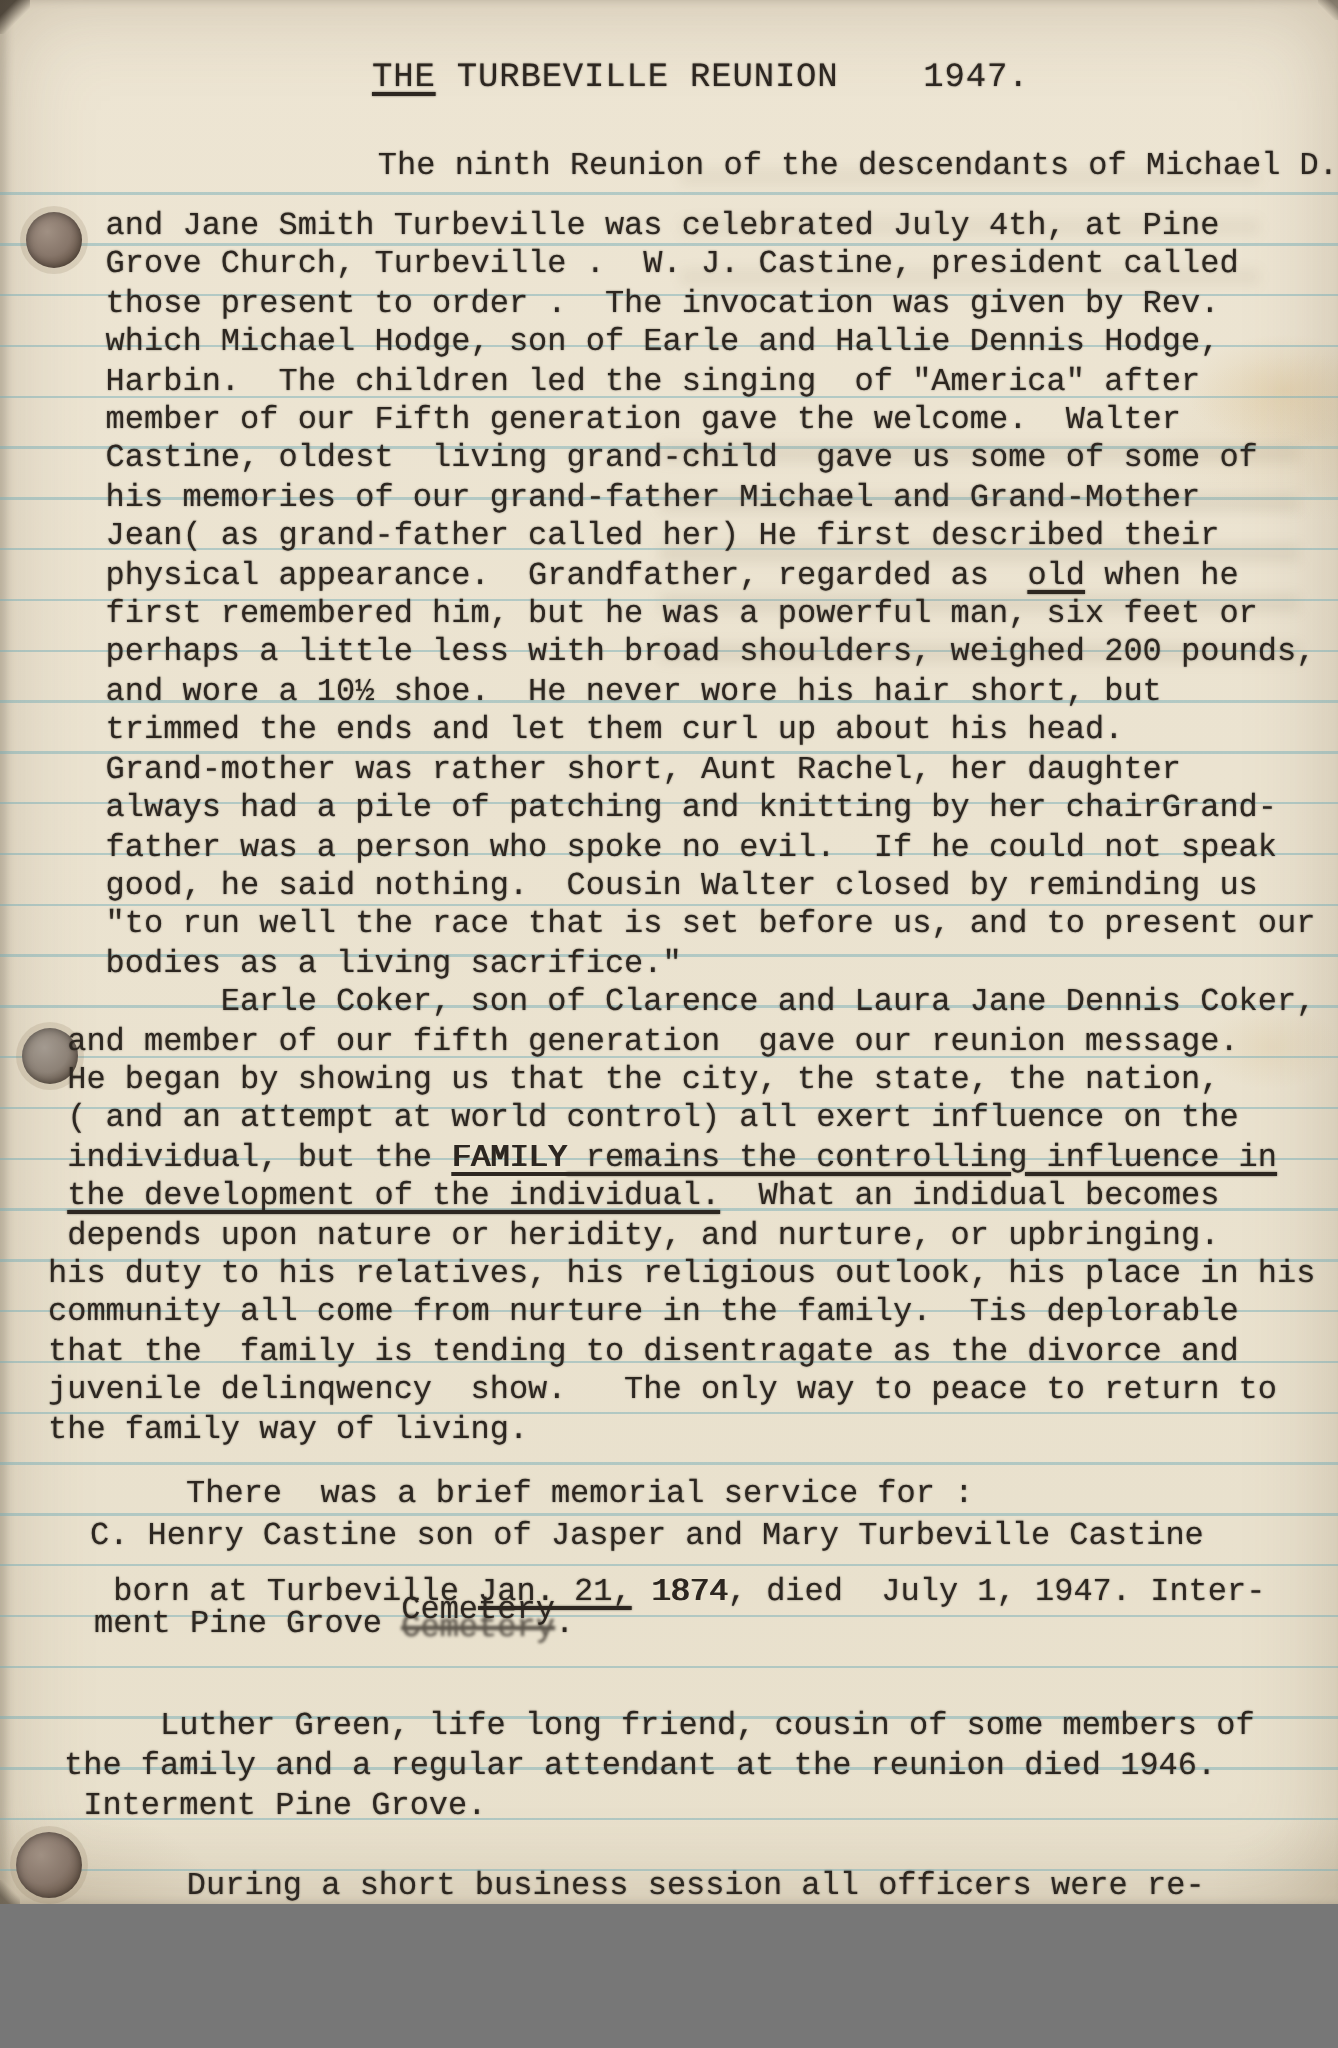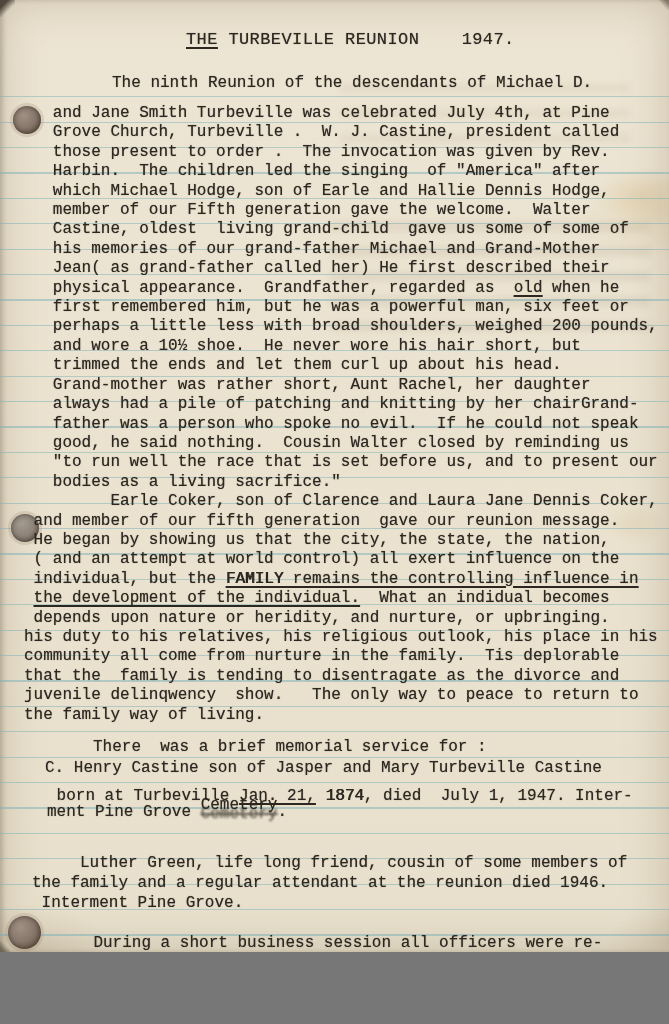--- a/index.html
+++ b/index.html
@@ -54,21 +54,21 @@
     background:radial-gradient(circle at 40% 35%, #a39a90, #8d8277 50%, #6f6154 78%, #50443a 100%);}
   .brad.b3{left:8px;top:916px;width:33px;height:33px;}
 
   .doc{position:relative;z-index:2;}
   .line{
     white-space:pre;
     text-shadow:0 0 1px rgba(45,38,30,.6);
   }
   .b-title{margin:30px 0 0 186px;font-size:17px;line-height:20px;letter-spacing:.4px;
     text-shadow:0 0 1.2px rgba(45,38,30,.8);}
-  .b-lead{margin:23px 0 0 112px;line-height:20px;}
+  .b-lead{margin:23px 0 0 112px;line-height:20px;text-align:right;}
   .b-main{margin:11px 0 0 24px;line-height:19.4px;}
   .b-memorial{margin:12px 0 0 45px;line-height:21px;}
   .b-castine{margin:9px 0 0 47px;line-height:16px;}
   .b-luther{margin:33px 0 0 32px;line-height:20px;}
   .b-business{margin:21px 0 0 55px;line-height:19px;}
 
   .t-u{text-decoration:underline;text-decoration-thickness:1.5px;text-underline-offset:3px;}
   .t-b{font-weight:normal;text-shadow:.8px 0 0 currentColor;}
   .t-s{text-decoration:line-through;text-decoration-thickness:1.5px;}
   .t-raised{position:relative;top:-7px;}
@@ -107,22 +107,22 @@
       <div class="block b-title">
         <div class="line"><span class="t-u">THE</span> TURBEVILLE REUNION    1947.</div>
       </div>
       <div class="block b-lead">
         <div class="line">The ninth Reunion of the descendants of Michael D.</div>
       </div>
       <div class="block b-main">
         <div class="line">   and Jane Smith Turbeville was celebrated July 4th, at Pine</div>
         <div class="line">   Grove Church, Turbeville .  W. J. Castine, president called</div>
         <div class="line">   those present to order .  The invocation was given by Rev.</div>
+        <div class="line">   which Michael Hodge, son of Earle and Hallie Dennis Hodge,</div>
         <div class="line">   Harbin.  The children led the singing  of "America" after</div>
-        <div class="line">   which Michael Hodge, son of Earle and Hallie Dennis Hodge,</div>
         <div class="line">   member of our Fifth generation gave the welcome.  Walter</div>
         <div class="line">   Castine, oldest  living grand-child  gave us some of some of</div>
         <div class="line">   his memories of our grand-father Michael and Grand-Mother</div>
         <div class="line">   Jean( as grand-father called her) He first described their</div>
         <div class="line">   physical appearance.  Grandfather, regarded as  <span class="t-u">old</span> when he</div>
         <div class="line">   first remembered him, but he was a powerful man, six feet or</div>
         <div class="line">   perhaps a little less with broad shoulders, weighed 200 pounds,</div>
         <div class="line">   and wore a 10½ shoe.  He never wore his hair short, but</div>
         <div class="line">   trimmed the ends and let them curl up about his head.</div>
         <div class="line">   Grand-mother was rather short, Aunt Rachel, her daughter</div>

